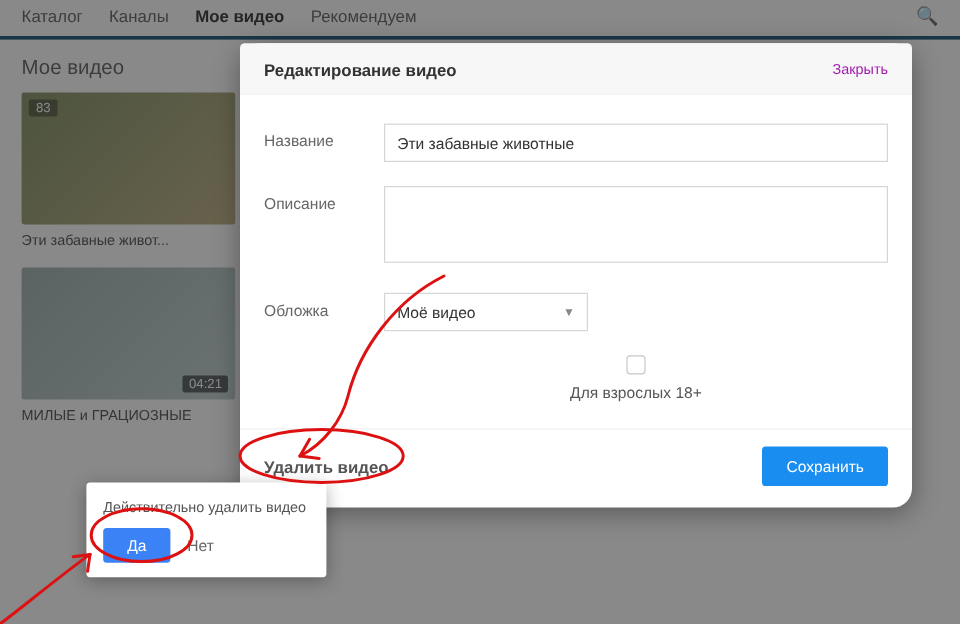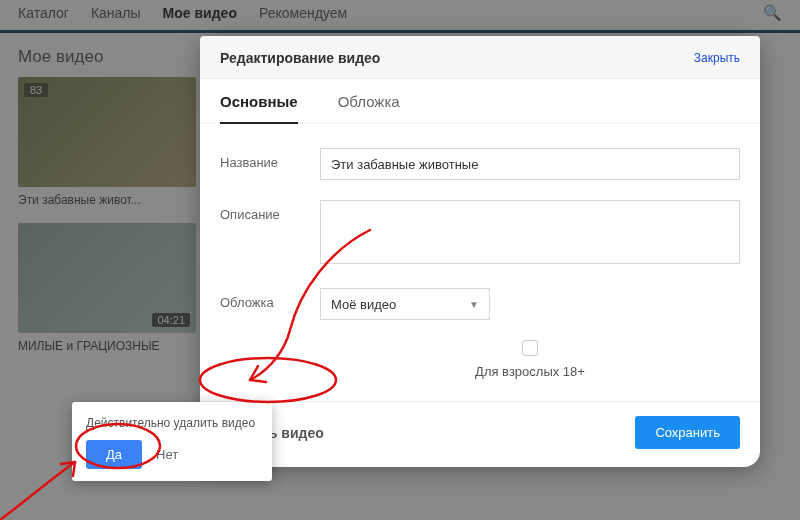--- a/index.html
+++ b/index.html
@@ -23,21 +23,21 @@
   .thumb .dur { position: absolute; right: 6px; bottom: 6px; background: rgba(0,0,0,.6); color: #fff; font-size: 11px; padding: 1px 5px; border-radius: 2px; }
   .thumb .views { position: absolute; left: 6px; top: 6px; background: rgba(0,0,0,.4); color: #fff; font-size: 11px; padding: 1px 6px; border-radius: 2px; }
   .thumb .cap { font-size: 12px; color: #444; padding-top: 6px; white-space: nowrap; overflow: hidden; text-overflow: ellipsis; }
 
   .overlay { position: absolute; inset: 0; background: rgba(40,40,40,0.55); }
 
   
   .modal { position: absolute; left: 200px; top: 36px; width: 560px; background: #fff; border-radius: 16px; box-shadow: 0 4px 22px rgba(0,0,0,.35); }
   .modal-hd { display: flex; align-items: center; justify-content: space-between; padding: 14px 20px 12px; border-bottom: 1px solid #eee; background: #f7f7f7; border-radius: 4px 4px 0 0; }
   .modal-hd .ttl { font-size: 14px; font-weight: bold; color: #333; }
-  .modal-hd .close { font-size: 12px; color: #1d4ed8; cursor: pointer; }
+  .modal-hd .close { font-size: 12px; color: #a21caf; cursor: pointer; }
 
   .tabs { display: flex; gap: 40px; padding: 14px 20px 0; font-size: 15px; color: #666; border-bottom: 1px solid #eee; }
   .tab { padding-bottom: 12px; cursor: pointer; }
   .tab.active { color: #222; font-weight: bold; border-bottom: 2px solid #222; margin-bottom: -1px; }
 
   .form { padding: 24px 20px 8px; }
   .row { display: flex; align-items: flex-start; margin-bottom: 20px; }
   .row .lbl { width: 100px; font-size: 13px; color: #666; padding-top: 7px; }
   .row .ctrl { flex: 1; }
   .txt { width: 100%; height: 32px; border: 1px solid #d6d6d6; padding: 0 10px; font-size: 13px; color: #333; }
@@ -120,24 +120,20 @@
   </div>
 </div>
 
 <div class="overlay"></div>
 
 <div class="modal">
   <div class="modal-hd">
     <span class="ttl">Редактирование видео</span>
     <span class="close">Закрыть</span>
   </div>
-  <div class="tabs">
-    <div class="tab active">Основные</div>
-    <div class="tab">Обложка</div>
-  </div>
   <div class="form">
     <div class="row">
       <div class="lbl">Название</div>
       <div class="ctrl"><input class="txt" type="text" value="Эти забавные животные" style=""></div>
     </div>
     <div class="row">
       <div class="lbl">Описание</div>
       <div class="ctrl"><textarea class="txt" style=""></textarea></div>
     </div>
     <div class="row">

